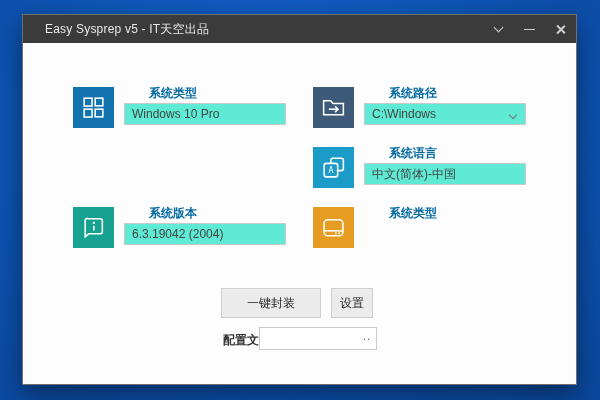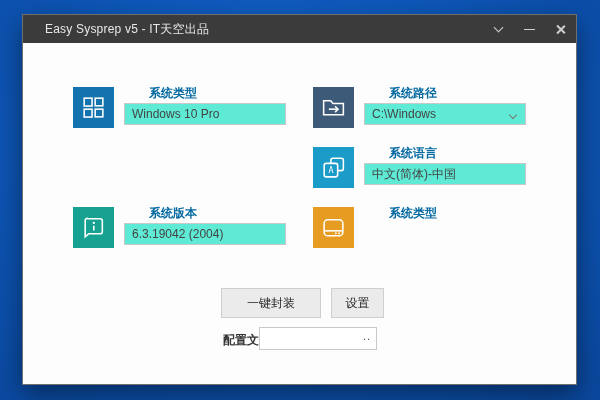--- a/index.html
+++ b/index.html
@@ -132,21 +132,21 @@
           <rect x="4" y="5.5" width="18" height="15.5" rx="3.5"></rect>
           <line x1="4.8" y1="16.2" x2="21.2" y2="16.2"></line>
           <circle cx="15.3" cy="18.5" r="0.9" fill="#fff" stroke="none"></circle>
           <circle cx="18.4" cy="18.5" r="0.9" fill="#fff" stroke="none"></circle>
         </svg>
       </div>
       <div class="flabel">系统类型</div>
     </div>
 
     <button class="btn" style="left:198px;top:273px;width:100px;">一键封装</button>
-    <button class="btn" style="left:308px;top:273px;width:53px;">设置</button>
+    <button class="btn" style="left:308px;top:273px;width:42px;">设置</button>
 
     <span class="cfg-label">配置文件</span>
     <div class="cfg-wrap">
       <input type="text" value="" style="">
       <span class="browse">..</span>
     </div>
 
   </div>
 </div>
 

